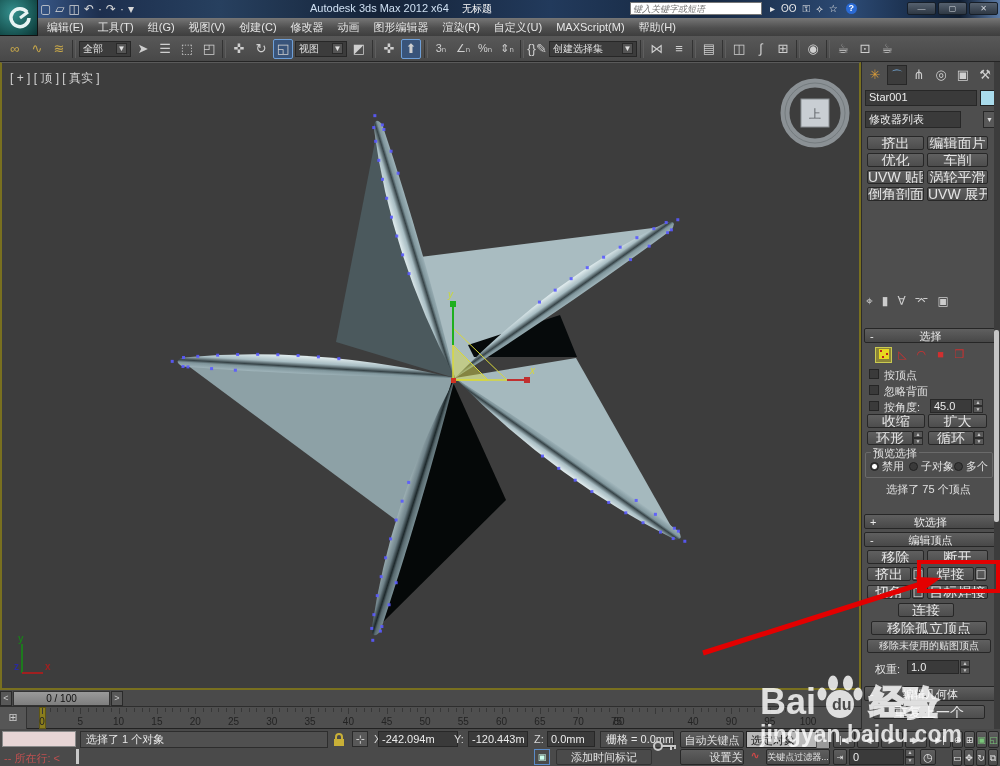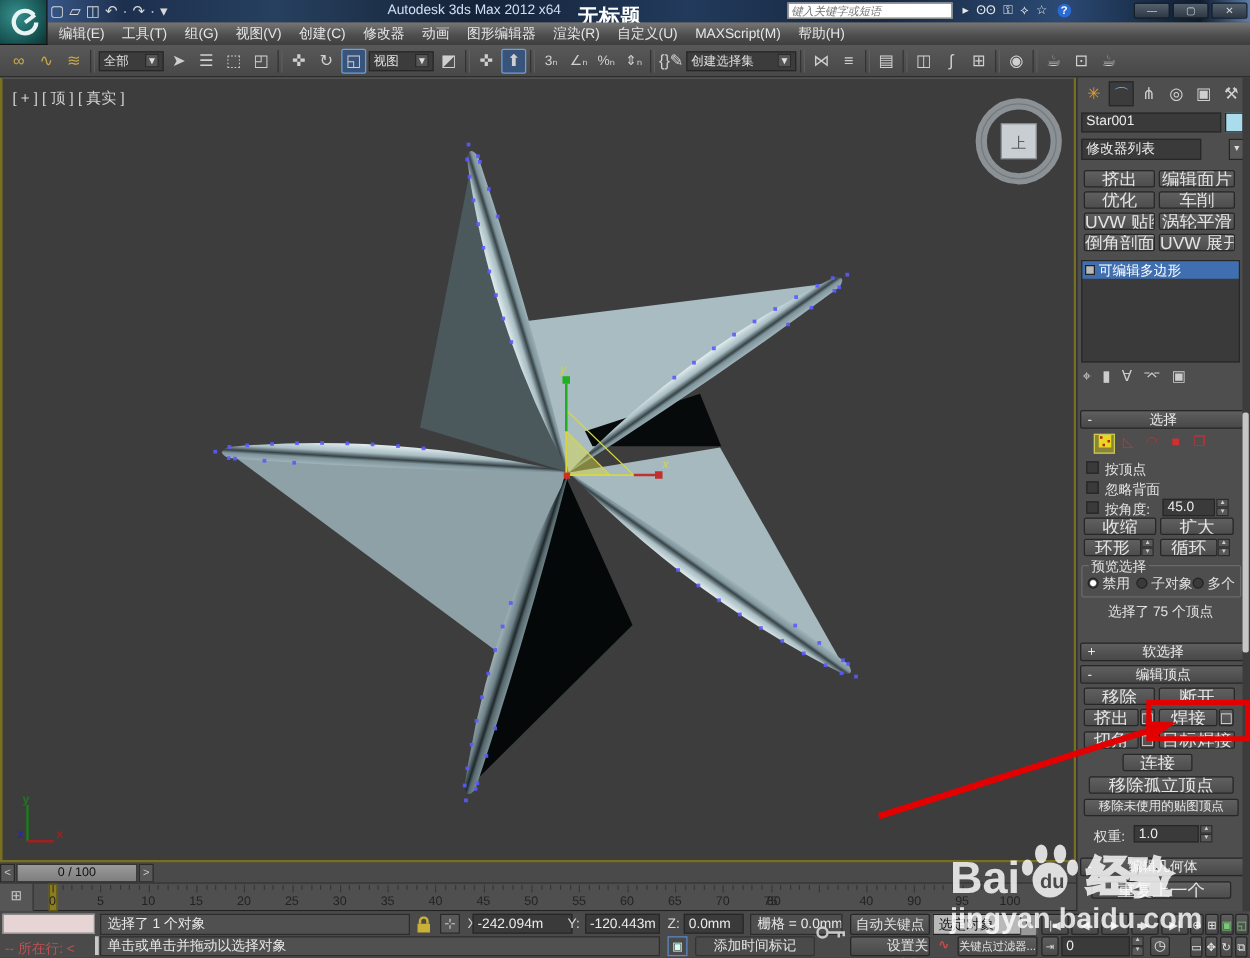--- a/index.html
+++ b/index.html
@@ -1,21 +1,21 @@
 <!DOCTYPE html>
 <html><head>
 <meta charset="utf-8">
 <style>
 *{margin:0;padding:0;box-sizing:border-box;}
 html,body{width:1000px;height:766px;overflow:hidden;background:#4a4a4a;font-family:"Liberation Sans","DejaVu Sans",sans-serif;font-size:11px;color:#ddd;}
 #app{position:relative;width:1000px;height:766px;}
 #titlebar{position:absolute;left:0;top:0;width:1000px;height:18px;background:linear-gradient(90deg,#8fb0d8 0,#3b5c8e 3%,#1d2f4e 10%,#27405f 22%,#152338 38%,#223a5c 55%,#16273f 70%,#2c4a74 85%,#0e1c30 96%,#5c7ca8 100%);}
 #qat{position:absolute;left:40px;top:0;height:18px;display:flex;align-items:center;gap:4px;color:#d8d8d8;font-size:12px;}
 #win-title{position:absolute;left:310px;top:2px;color:#cfe0f2;font-size:11px;}
-#doc-title{position:absolute;left:462px;top:2px;color:#fff;font-size:17px;font-weight:bold;}
+#doc-title{position:absolute;left:462px;top:2px;color:#fff;font-size:10px;}
 #searchwrap{position:absolute;left:630px;top:2px;display:flex;align-items:center;gap:5px;}
 #search{width:132px;height:13px;background:#fff;border:1px solid #777;color:#888;font-style:italic;font-size:9px;padding:0 2px;font-family:inherit;}
 .sicon{color:#e8e8e8;font-size:10px;}
 #helpicon{display:inline-block;width:11px;height:11px;border-radius:6px;background:#2a6ad4;color:#fff;text-align:center;line-height:11px;font-size:9px;font-weight:bold;}
 #winbtns{position:absolute;right:2px;top:2px;display:flex;gap:2px;}
 .winbtn{width:29px;height:13px;background:linear-gradient(#55606e,#2e3844);border:1px solid #161e28;border-radius:2px;color:#cfd4da;text-align:center;line-height:11px;font-size:8px;}
 #logo{position:absolute;left:0;top:0;width:38px;height:36px;background:radial-gradient(circle at 35% 35%,#35908e,#16514f 70%,#0b3332);border-right:1px solid #111;border-bottom:1px solid #111;z-index:5;}
 #menubar{position:absolute;left:38px;top:18px;width:962px;height:18px;background:linear-gradient(#767676,#4f4f4f 55%,#3e3e3e);display:flex;align-items:center;padding-left:2px;}
 .menu-item{padding:0 7px;color:#e6e6e6;font-size:11px;line-height:18px;}
 #toolbar{position:absolute;left:0;top:36px;width:1000px;height:26px;background:linear-gradient(#585858,#484848);border-bottom:1px solid #252525;display:flex;align-items:center;padding-left:4px;}
@@ -332,26 +332,20 @@
     <div id="modgrid" style="position: absolute; left: 0px; top: 0px;">
         <div class="btn" style="left: 5px; top: 74px; width: 57px;">挤出</div>
         <div class="btn" style="left: 65px; top: 74px; width: 61px;">编辑面片</div>
         <div class="btn" style="left: 5px; top: 91px; width: 57px;">优化</div>
         <div class="btn" style="left: 65px; top: 91px; width: 61px;">车削</div>
         <div class="btn" style="left: 5px; top: 108px; width: 57px;">UVW 贴图</div>
         <div class="btn" style="left: 65px; top: 108px; width: 61px;">涡轮平滑</div>
         <div class="btn" style="left: 5px; top: 125px; width: 57px;">倒角剖面</div>
         <div class="btn" style="left: 65px; top: 125px; width: 61px;">UVW 展开</div>
       </div>
-    <div id="stackbox">
-      <div id="stackrow">
-          <span style="width:8px;height:8px;background:#b8b8b8;display:inline-block;border:1px solid #222;"></span>
-          <span>可编辑多边形</span>
-        </div>
-    </div>
     <div id="stacktools" style="position:absolute;left:4px;top:232px;display:flex;gap:9px;color:#ccc;font-size:12px;">
         <span>⌖</span>
         <span>▮</span>
         <span>∀</span>
         <span>⌤</span>
         <span>▣</span>
       </div>
 
     <div class="rollhead" style="top:266px;"><span class="pm">-</span><span>选择</span></div>
     <div id="subobjrow" style="position:absolute;left:13px;top:285px;display:flex;gap:2px;">
@@ -564,21 +558,20 @@
         <path d="M4 6 v-2 a3 3 0 0 1 6 0 v2" stroke="#c9b037" stroke-width="2" fill="none"></path>
       </svg>
     <div style="position:absolute;left:352px;top:2px;width:16px;height:16px;background:#585858;border:1px solid #2a2a2a;color:#ccc;text-align:center;line-height:14px;font-size:11px;">⊹</div>
     <div class="coordlabel" style="left:374px;top:4px;">X:</div>
     <div class="fieldbox" style="left:378px;top:2px;width:80px;height:16px;line-height:14px;">-242.094m</div>
     <div class="coordlabel" style="left:454px;top:4px;">Y:</div>
     <div class="fieldbox" style="left:468px;top:2px;width:60px;height:16px;line-height:14px;">-120.443m</div>
     <div class="coordlabel" style="left:534px;top:4px;">Z:</div>
     <div class="fieldbox" style="left:547px;top:2px;width:48px;height:16px;line-height:14px;">0.0mm</div>
     <div class="statusfield" style="left:600px;top:2px;width:74px;height:17px;background:#4e4e4e;">栅格 = 0.0mm</div>
-    <div class="statusfield" style="left:80px;top:20px;width:448px;height:16px;">单击或单击并拖动以选择对象</div>
     <div style="position:absolute;left:534px;top:20px;width:16px;height:16px;border:1px solid #5a8ac8;background:#4a4a4a;color:#cfe;font-size:9px;text-align:center;line-height:14px;">▣</div>
     <div class="tcbtn" style="left:556px;top:20px;width:96px;height:16px;line-height:15px;background:#4a4a4a;border-color:#333;">添加时间标记</div>
 
     <svg style="position:absolute;left:652px;top:8px;" width="26" height="18">
         <circle cx="6" cy="9" r="4" stroke="#c8c8c8" stroke-width="2" fill="none"></circle>
         <line x1="10" y1="9" x2="24" y2="9" stroke="#c8c8c8" stroke-width="2"></line>
         <line x1="19" y1="9" x2="19" y2="13" stroke="#c8c8c8" stroke-width="2"></line>
         <line x1="23" y1="9" x2="23" y2="12" stroke="#c8c8c8" stroke-width="2"></line>
       </svg>
     <div class="tcbtn" style="left:680px;top:2px;width:64px;height:17px;line-height:16px;">自动关键点</div>

